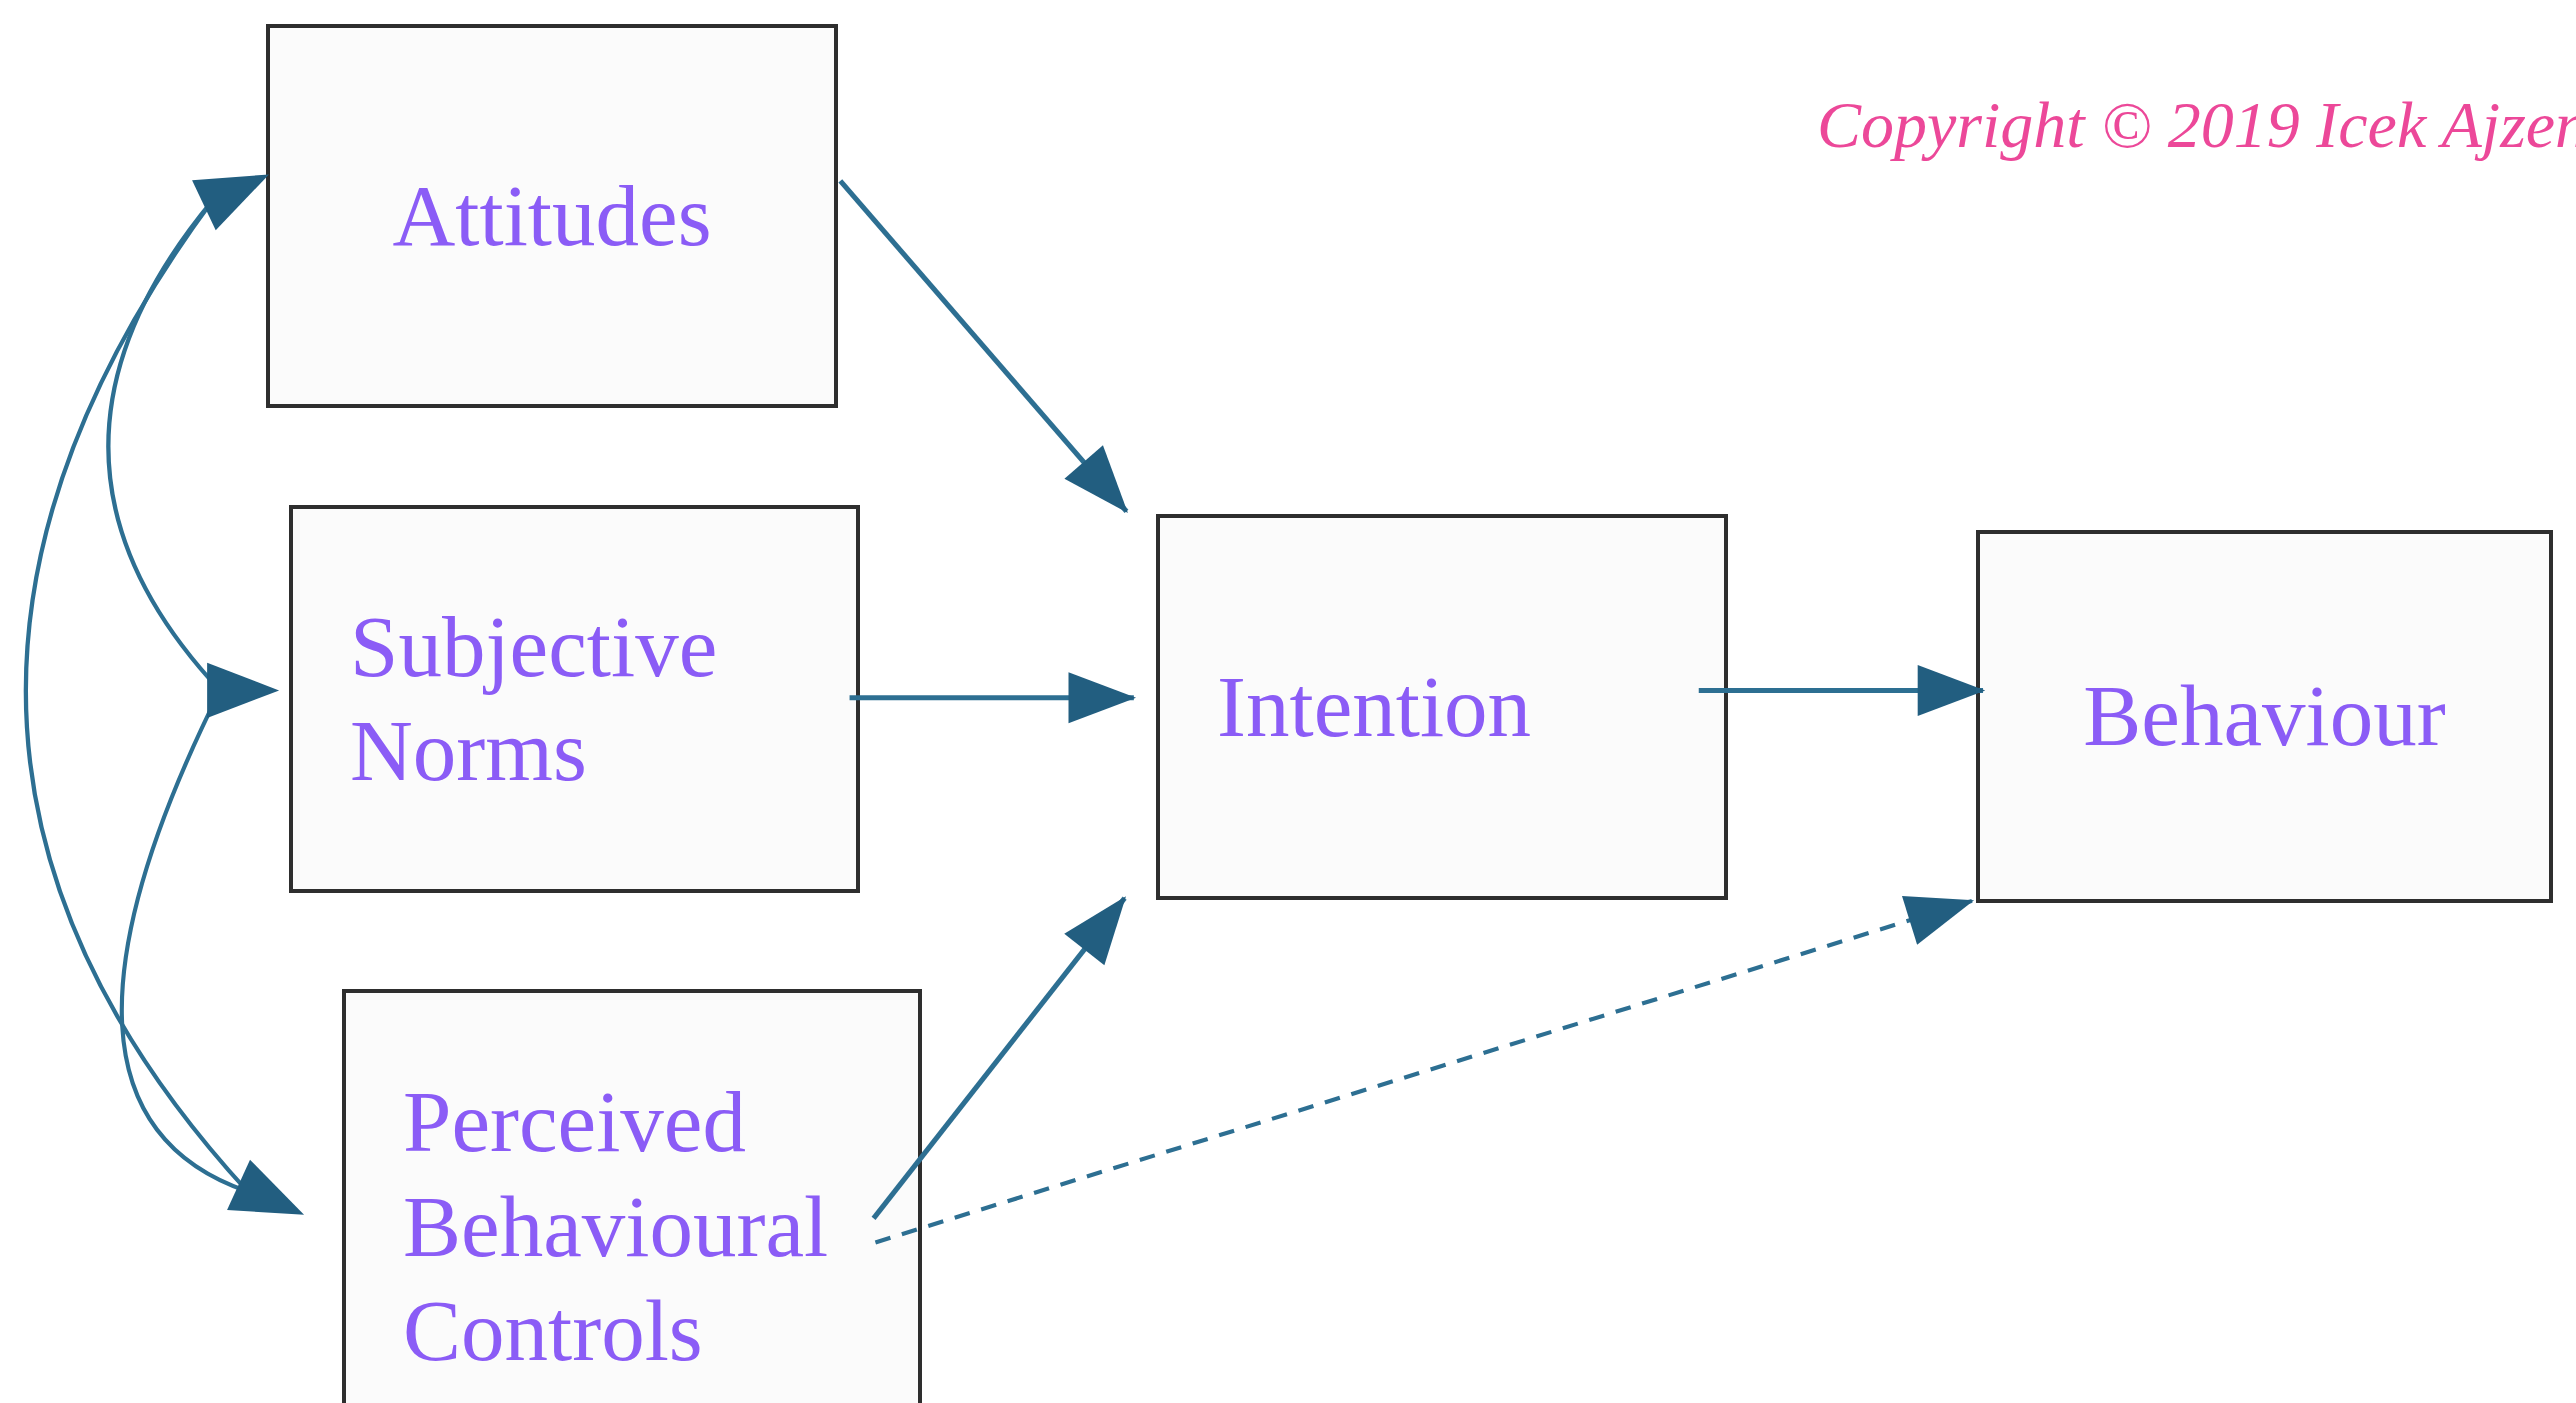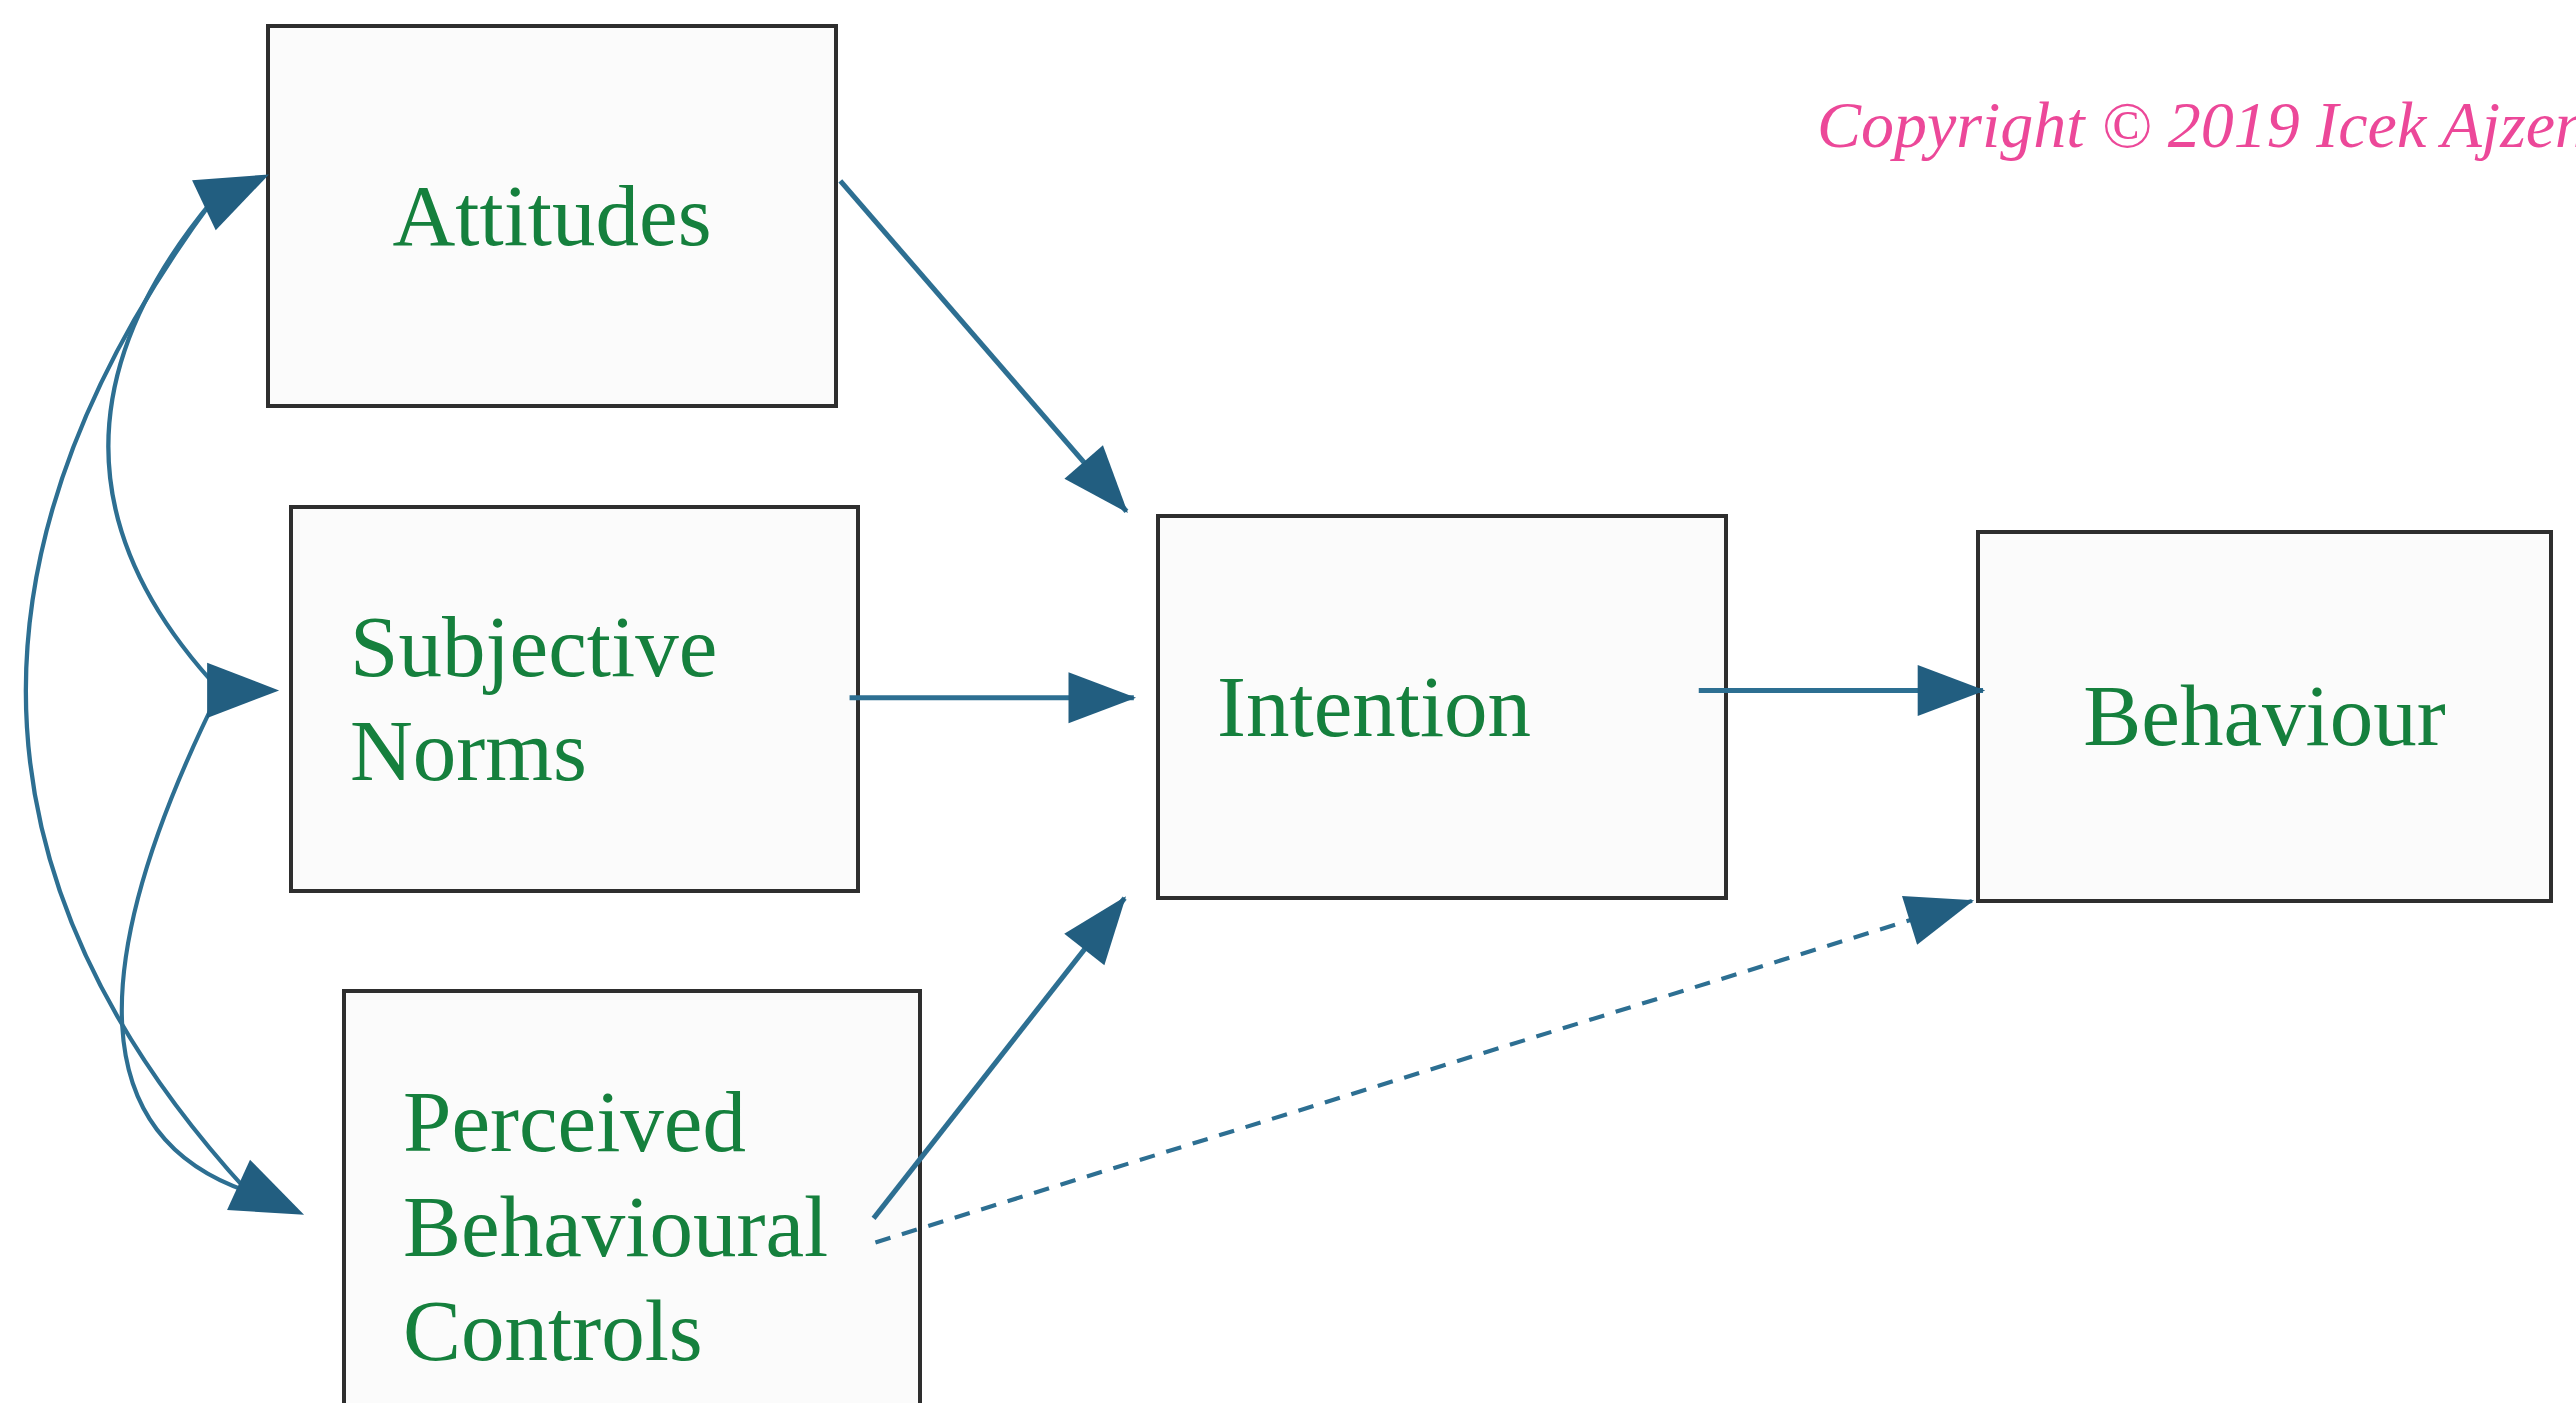--- a/index.html
+++ b/index.html
@@ -22,21 +22,21 @@
     width: 2576px;
     height: 1403px;
     z-index: 2;
     pointer-events: none;
   }
   .node {
     position: absolute;
     box-sizing: border-box;
     background: #fbfbfb;
     border: 4.6px solid #2e2e2e;
-    color: #15803d;
+    color: #8b5cf6;
     font-size: 87px;
     line-height: 1.2;
     display: flex;
     align-items: center;
     white-space: pre-line;
     z-index: 1;
   }
   .node.center {
     justify-content: center;
     text-align: center;

